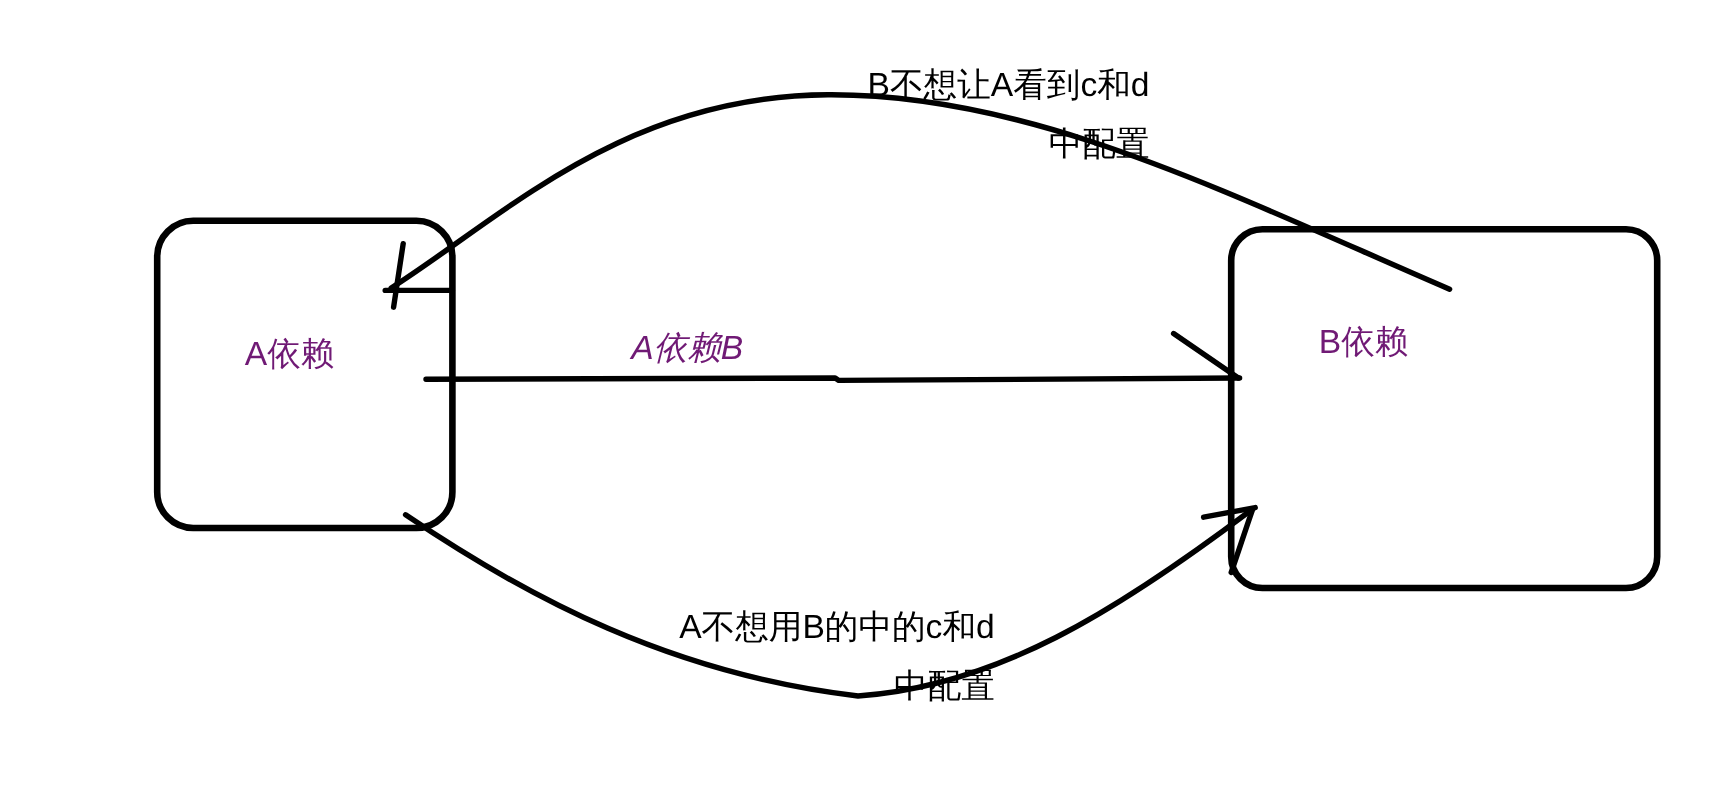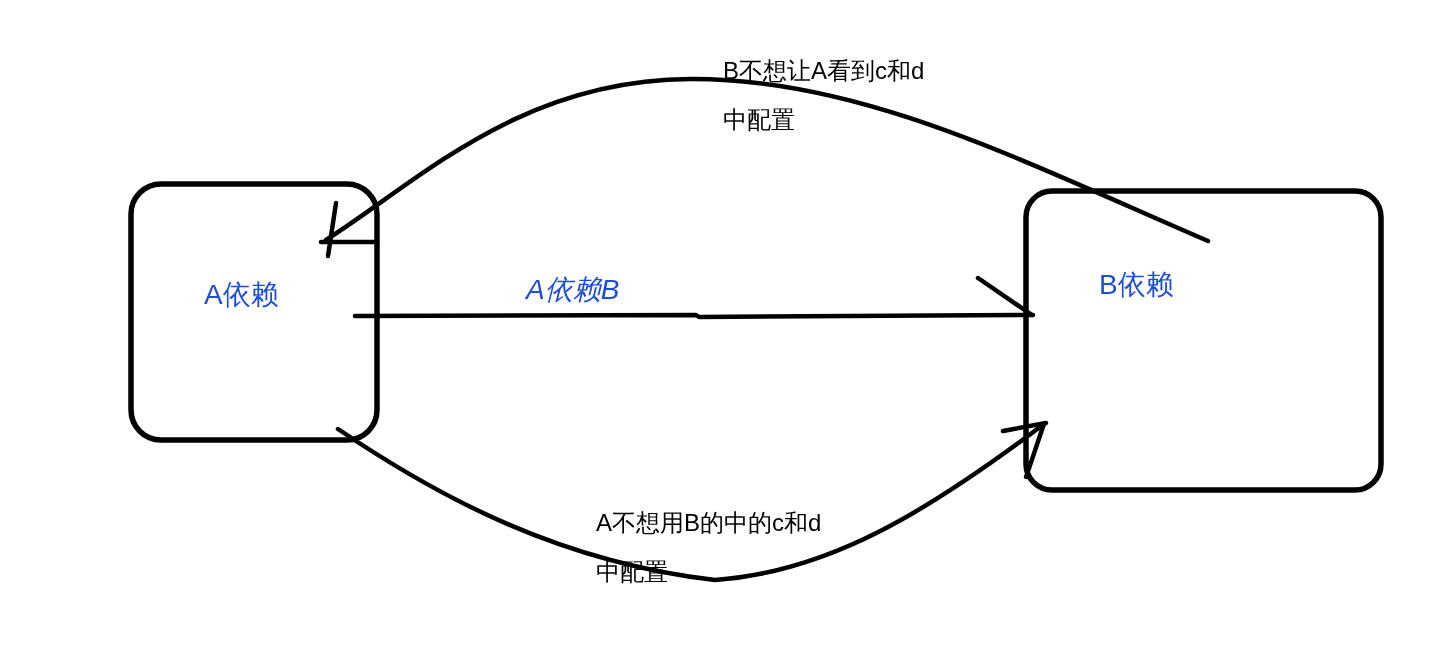--- a/index.html
+++ b/index.html
@@ -19,28 +19,29 @@
   .drawing {
     position: absolute;
     left: 0;
     top: 0;
   }
   .label {
     position: absolute;
     font-size: 28px;
     line-height: 30px;
     white-space: nowrap;
-    color: #1d4ed8;
+    color: #701a75;
   }
   .note {
     position: absolute;
-    font-size: 24px;
+    font-size: 28px;
     line-height: 49px;
     white-space: nowrap;
     color: #000000;
+    text-align: right;
   }
   .note div { height: 49px; }
 </style>
 </head>
 <body>
 
 <div class="canvas">
 
   <svg class="drawing" width="1436" height="658" viewBox="0 0 1436 658">
     <g fill="none" stroke="#000000" stroke-linecap="round" stroke-linejoin="round">
@@ -66,18 +67,18 @@
 
   <div class="label" style="left:1099px; top:270px;">B依赖</div>
 
   <div class="label" style="left:526px; top:275px;font-style:italic;">A依赖B</div>
 
   <div class="note" style="left:723px; top:46px;">
     <div>B不想让A看到c和d</div>
     <div>中配置</div>
   </div>
 
-  <div class="note" style="left:596px; top:498px;">
+  <div class="note" style="left:566px; top:498px;">
     <div>A不想用B的中的c和d</div>
     <div>中配置</div>
   </div>
 
 </div>
 
 </body></html>

